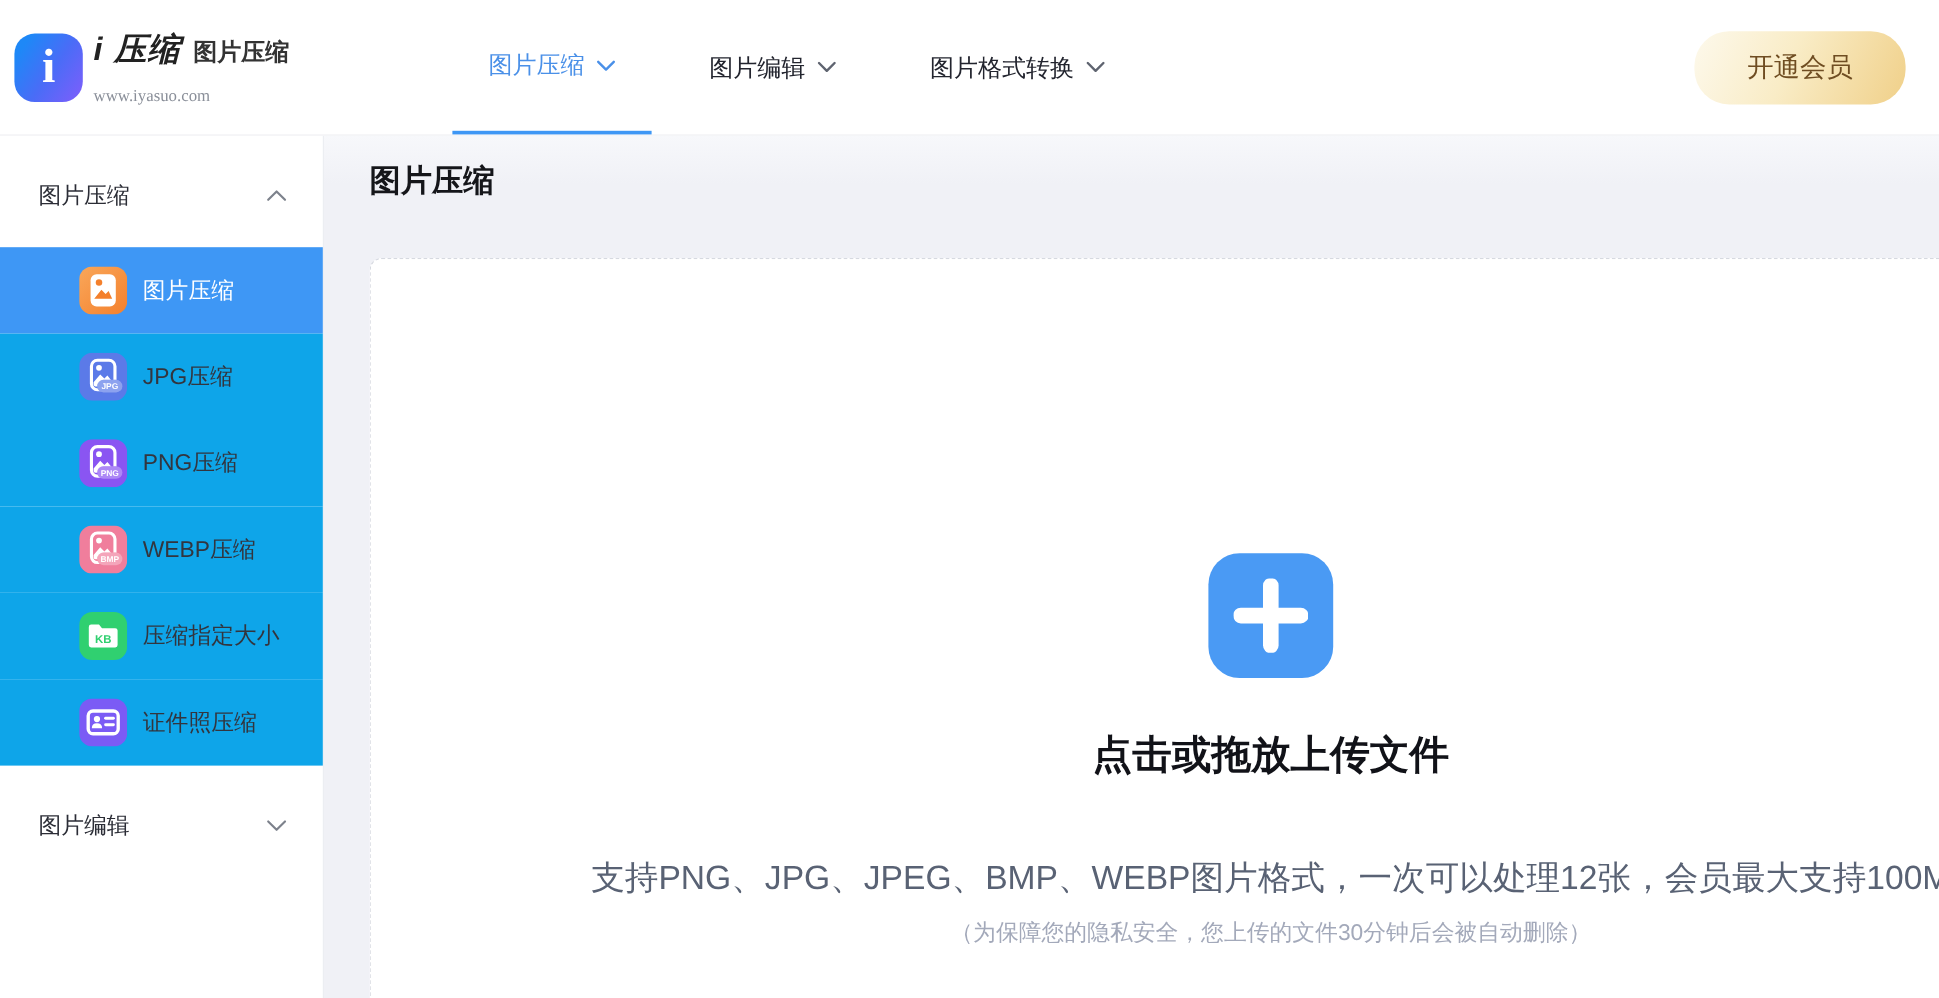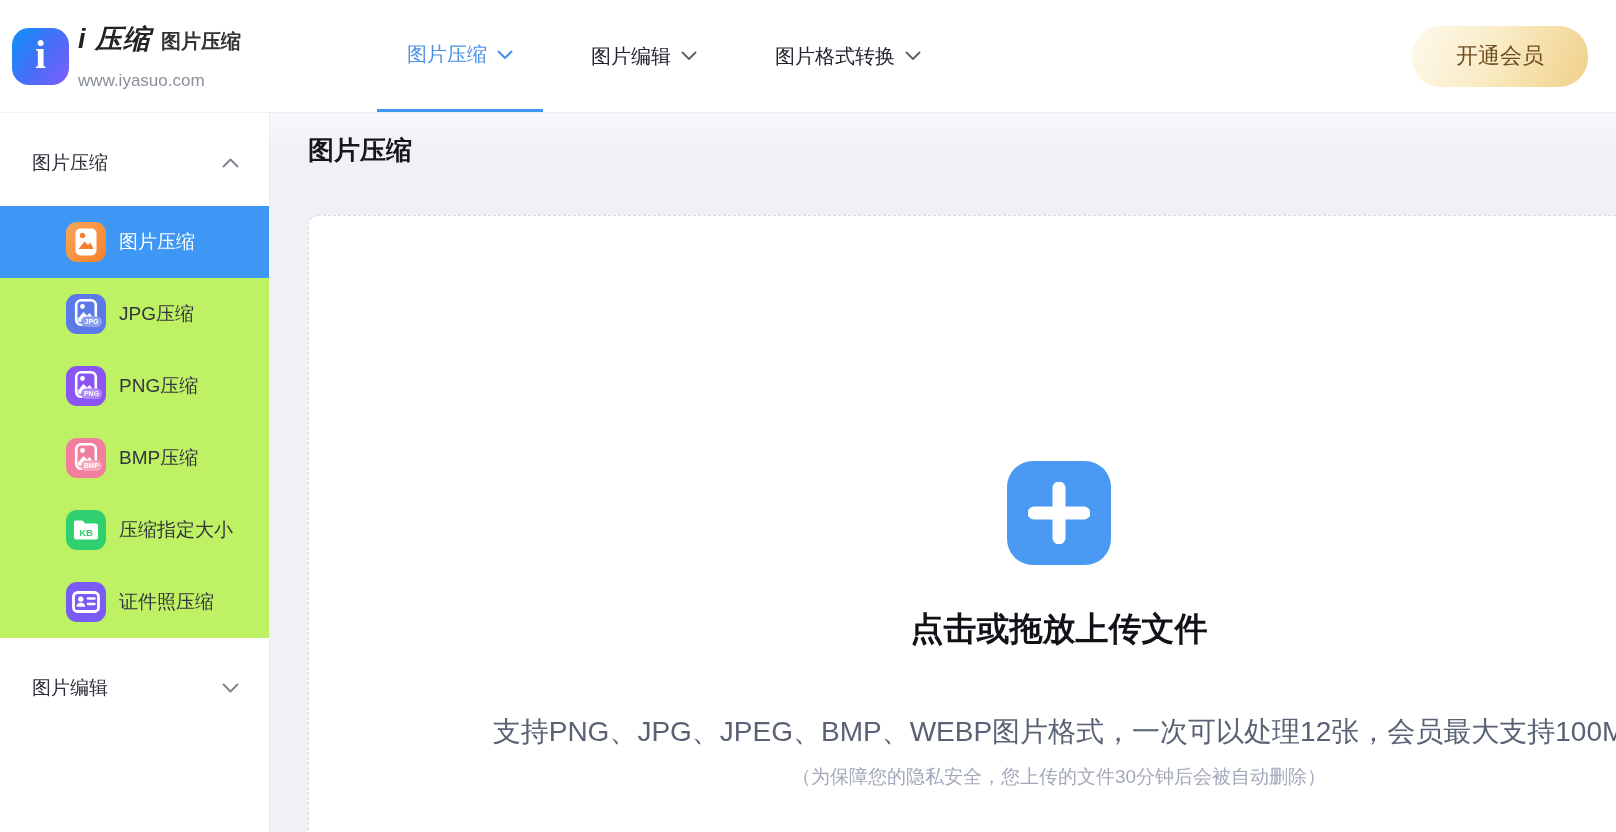--- a/index.html
+++ b/index.html
@@ -12,21 +12,21 @@
   .logo { display:flex; align-items:center; margin-left:12px; cursor:pointer; width:300px; }
   .logo-badge { width:57px; height:57px; border-radius:17px; flex:0 0 auto;
     background:linear-gradient(125deg,#1e88f7 15%,#4a6cf7 55%,#7a5ffb 95%);
     display:flex; align-items:center; justify-content:center; }
   .logo-letter { color:#fff; font-family:"Liberation Serif","DejaVu Serif",serif;
     font-weight:700; font-size:40px; line-height:1; transform:translateY(-1px); }
   .logo-text { margin-left:9px; }
   .logo-line1 { display:flex; align-items:baseline; }
   .brand { font-size:27px; font-weight:700; color:#222; font-style:italic; letter-spacing:1px; }
   .brand-suffix { font-size:20px; font-weight:700; color:#333; margin-left:10px; }
-  .domain { font-size:17px; color:#8a8f99; margin-top:14px; }
+  .domain { font-size:14px; color:#8a8f99; margin-top:14px;font-family:Liberation Serif, serif; }
 
   .nav { display:flex; height:100%; margin-left:56px; }
   .nav-tab { display:flex; align-items:center; gap:10px; padding:0 30px; margin:0 9px;
     font-size:20px; color:#22242e; cursor:pointer; height:100%; }
   .nav-tab .chev { color:#5f6470; }
   .nav-tab.active { color:#4a90e8; border-bottom:3px solid #3e97f5; }
   .nav-tab.active .chev { color:#4a90e8; }
 
   .header-spacer { flex:1; }
   .vip-btn { width:176px; height:61px; border:none; border-radius:29px; margin-right:28px;
@@ -39,21 +39,21 @@
 
   
   .sidebar { width:270px; background:#ffffff; flex:0 0 auto; border-right:1px solid #eceef2; }
   .section-head { height:52px; margin-top:24px; padding:0 30px 0 32px; display:flex;
     align-items:center; justify-content:space-between; cursor:pointer;
     font-size:19px; color:#2b2d36; }
   .section-head .chev { color:#7d828c; }
   .section-head.first { margin-bottom:17px; }
   .menu { }
   .menu-item { height:72px; display:flex; align-items:center; padding-left:66px;
-    gap:13px; cursor:pointer; font-size:19px; color:#33353e; background:#bef264; }
+    gap:13px; cursor:pointer; font-size:19px; color:#33353e; background:#0ea5e9; }
   .menu-item.active { background:#3e97f5; color:#ffffff; }
   .mi-icon { width:40px; height:40px; flex:0 0 auto; }
 
   
   .main { flex:1; background:linear-gradient(#f7f8fb,#f0f1f6 40px);
     padding:20px 0 0 38px; overflow:hidden; }
   .page-title { font-size:26px; font-weight:700; color:#15161a; margin-bottom:47px; }
   .upload-panel { width:1502px; height:640px; background:#ffffff;
     border:1px dashed #d6d9e0; border-radius:10px; cursor:pointer;
     display:flex; flex-direction:column; align-items:center; }
@@ -164,21 +164,21 @@
       <div class="menu-item">
         <svg class="mi-icon" viewBox="0 0 40 40">
           <rect width="40" height="40" rx="11" fill="#f07e9c"></rect>
           <rect x="10.2" y="6.2" width="19.6" height="24.6" rx="5" fill="none" stroke="#ffffff" stroke-width="2.6"></rect>
           <circle cx="16.5" cy="12.5" r="2.4" fill="#ffffff"></circle>
           <path d="M12 24.5 L17.5 18 L21 21.5 L23.5 19 L28 24.5 L28 26.5 Q28 28 26.5 28 L13.5 28 Q12 28 12 26.5 Z" fill="#ffffff"></path>
           <rect x="15" y="22.5" width="21" height="10.5" rx="5.2" fill="#f07e9c"></rect>
           <rect x="15" y="22.5" width="21" height="10.5" rx="5.2" fill="rgba(255,255,255,0.30)"></rect>
           <text x="25.5" y="30.3" text-anchor="middle" font-size="7" font-weight="bold" fill="#ffffff" font-family="Liberation Sans,sans-serif">BMP</text>
         </svg>
-        <span>BMP压缩</span>
+        <span>WEBP压缩</span>
       </div>
 
 
       <div class="menu-item">
         <svg class="mi-icon" viewBox="0 0 40 40">
           <rect width="40" height="40" rx="11" fill="#30d070"></rect>
           <path d="M8 12.5 Q8 10.5 10 10.5 L16.5 10.5 L19 13.5 L30 13.5 Q32 13.5 32 15.5 L32 27.5 Q32 29.5 30 29.5 L10 29.5 Q8 29.5 8 27.5 Z" fill="#ffffff"></path>
           <text x="20" y="25.6" text-anchor="middle" font-size="9.5" font-weight="bold" fill="#30d070" font-family="Liberation Sans,sans-serif">KB</text>
         </svg>
         <span>压缩指定大小</span>

